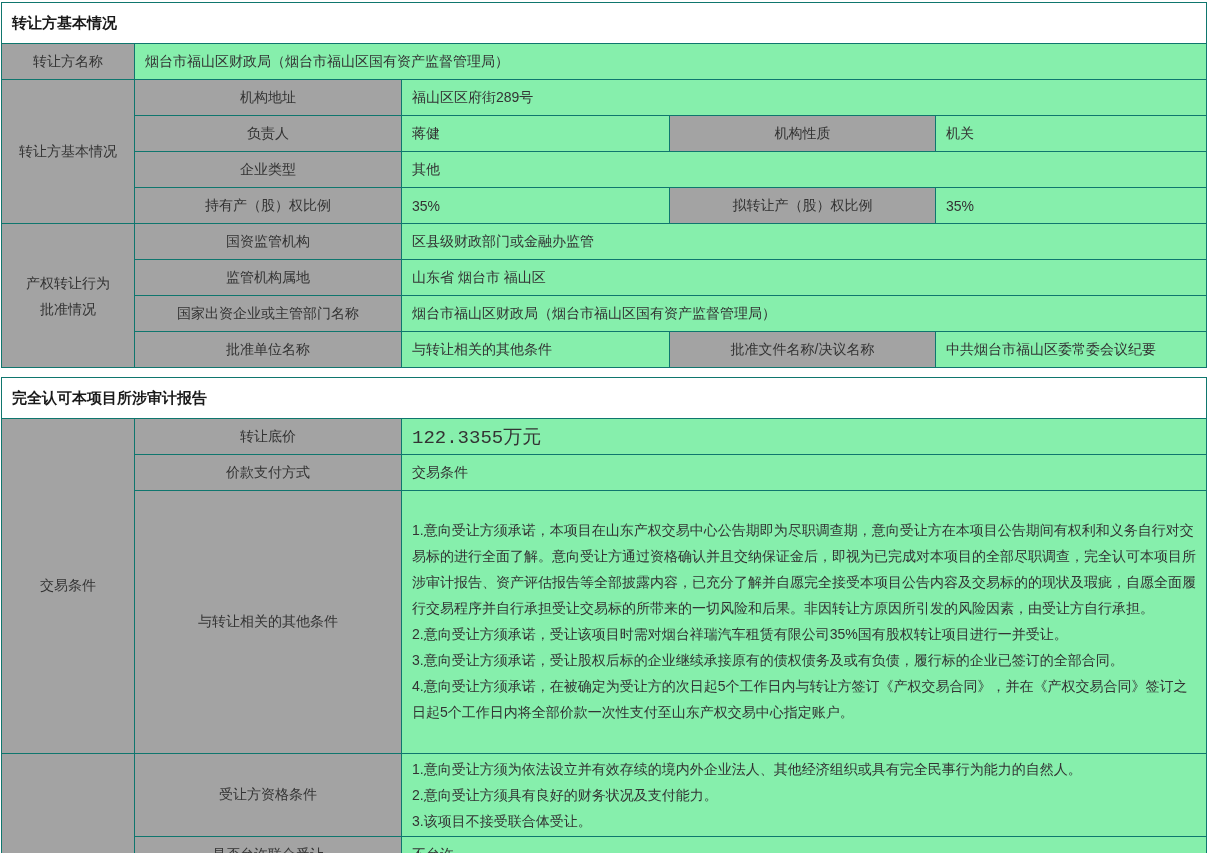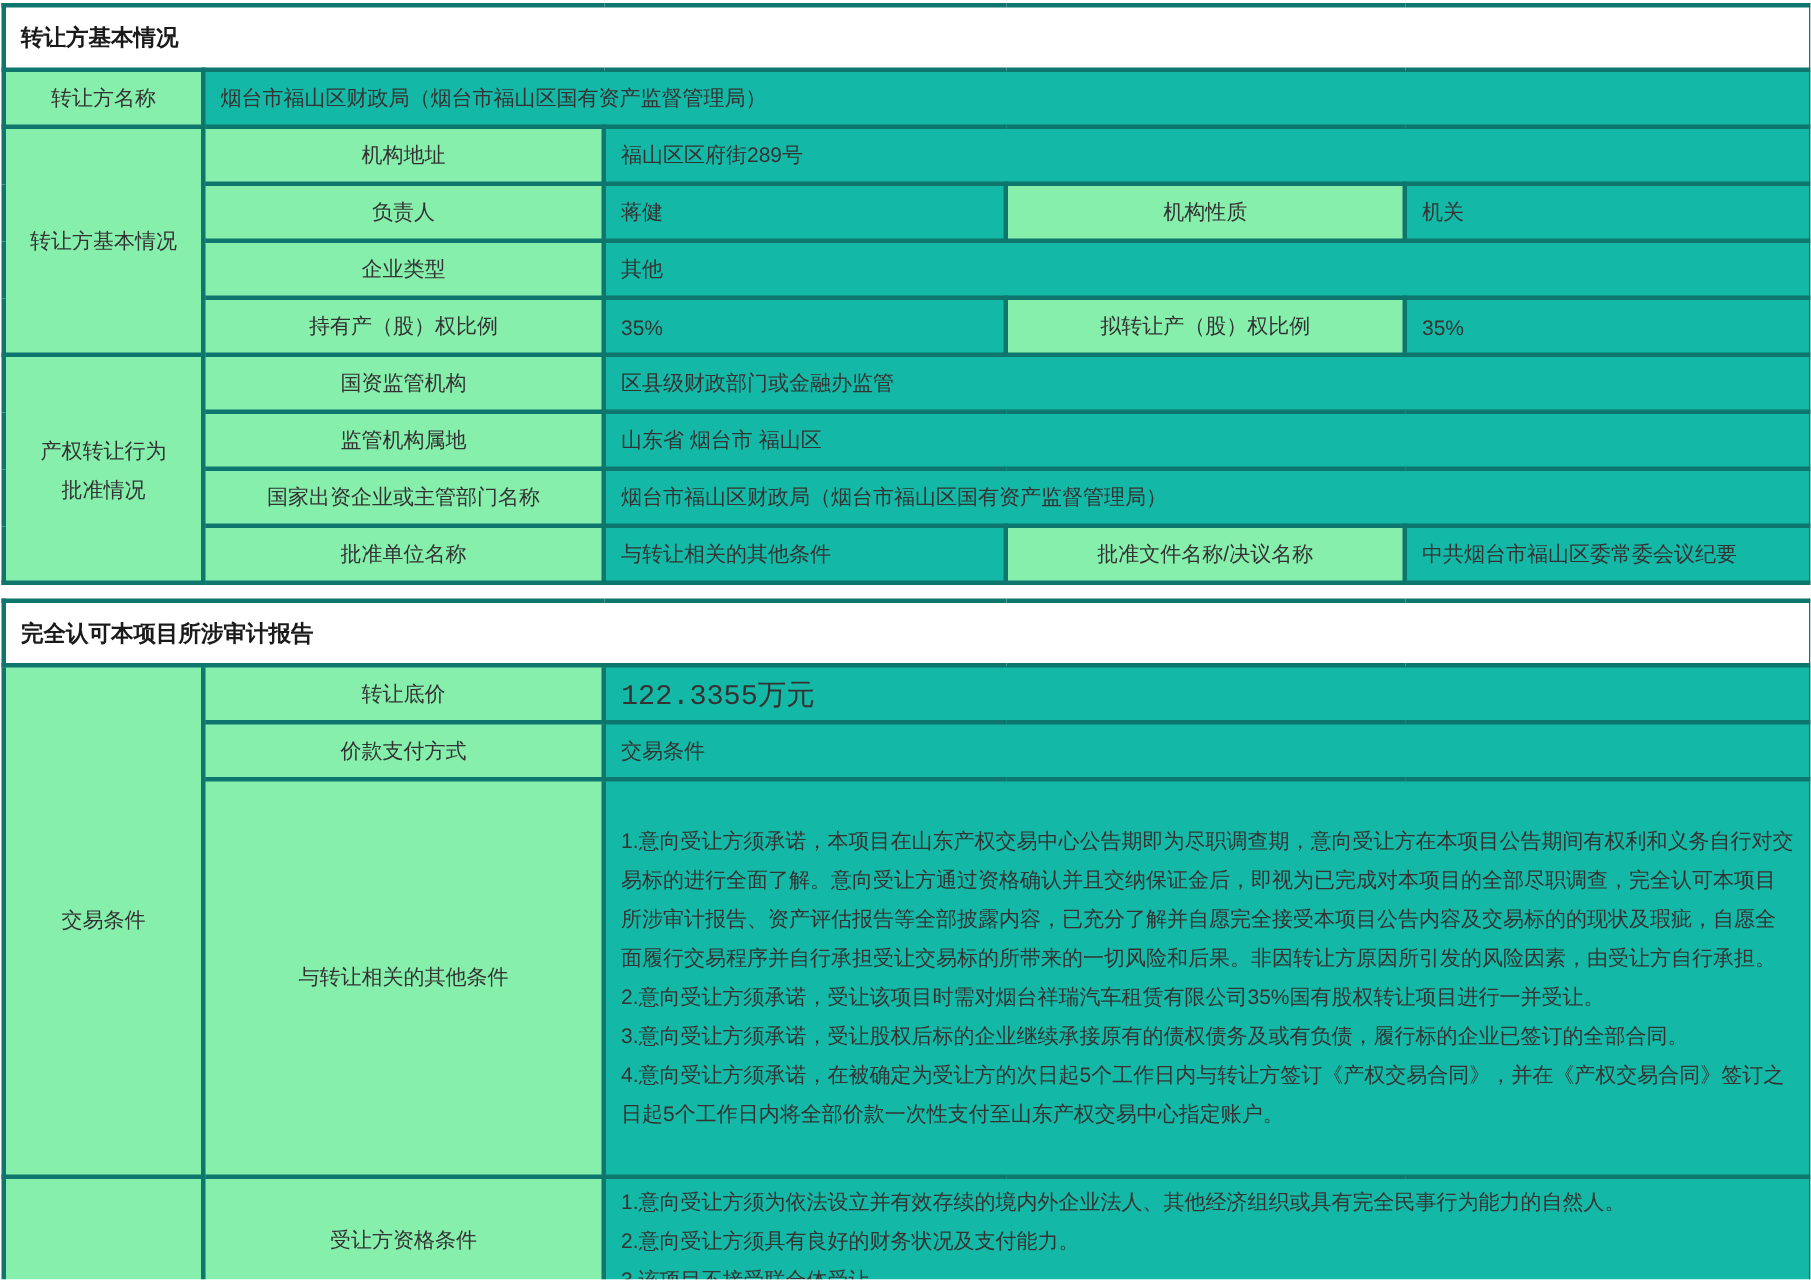--- a/index.html
+++ b/index.html
@@ -13,43 +13,43 @@
   }
   table.info {
     border-collapse: collapse;
     table-layout: fixed;
     width: 1205px;
     margin: 0 0 0 1px;
   }
   table.t1 { margin-top: 2px; }
   table.t2 { margin-top: 9px; }
   td {
-    border: 3px solid #0f766e;
+    border: 1px solid #0f766e;
     font-size: 14px;
     color: #333;
     word-break: break-all;
   }
   td.sec-header {
     background: #fff;
     font-weight: bold;
     font-size: 15px;
     color: #1a1a1a;
     height: 40px;
     padding: 0 10px;
     vertical-align: middle;
   }
   td.lab {
-    background: #86efac;
+    background: #a3a3a3;
     text-align: center;
     vertical-align: middle;
     padding: 0 6px;
     color: #333;
   }
   td.val {
-    background: #14b8a6;
+    background: #86efac;
     text-align: left;
     vertical-align: middle;
     padding: 0 10px;
   }
   tr.r td { height: 35px; }
   .price {
     font-family: Liberation Mono, monospace;
     font-size: 19px;
   }
   td.longtext { vertical-align: top; padding: 2px 10px; }

